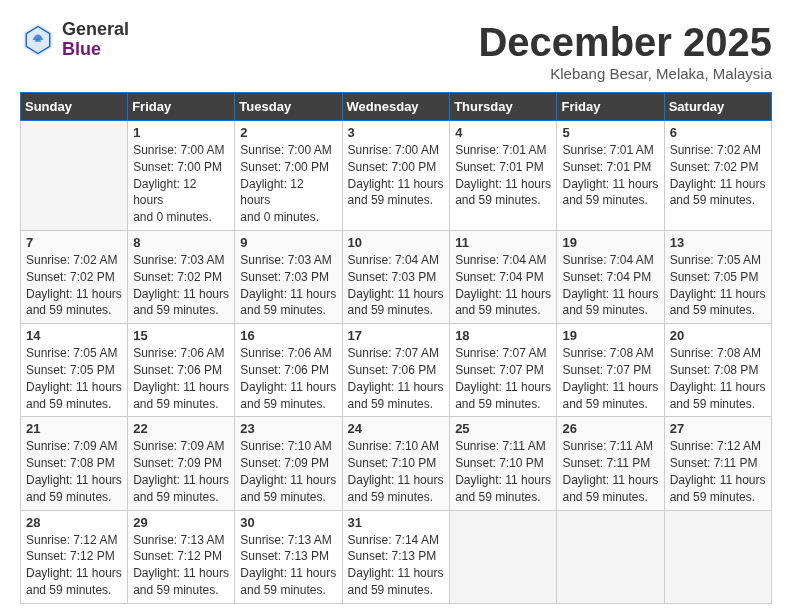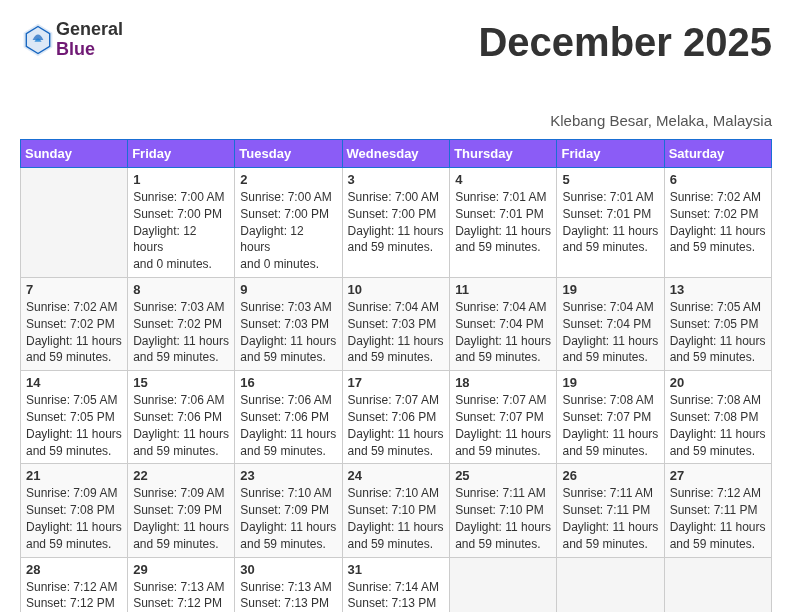--- a/index.html
+++ b/index.html
@@ -12,20 +12,21 @@
     }
     .header {
       display: flex;
       justify-content: space-between;
       align-items: flex-start;
       margin-bottom: 10px;
     }
     .logo {
       display: flex;
       align-items: center;
+      gap: 6px;
     }
     .logo-text {
       font-size: 18px;
       font-weight: bold;
       line-height: 1.1;
     }
     .logo-text .general { color: #333; }
     .logo-text .blue { color: #701a75; }
     .logo-icon {
       width: 36px;
@@ -35,29 +36,28 @@
       text-align: right;
     }
     .month-title {
       font-size: 40px;
       font-weight: bold;
       color: #333;
     }
     .location {
       font-size: 15px;
       color: #555;
-      margin-top: 47px;
     }
     .calendar {
       width: 100%;
       border-collapse: collapse;
       border: 1px solid #ccc;
     }
     .calendar th {
-      background: #8b5cf6;
+      background: #404040;
       color: #fff;
       font-size: 13px;
       font-weight: bold;
       padding: 6px 4px;
       text-align: left;
       border: 1px solid #1a6fd4;
     }
     .calendar td {
       vertical-align: top;
       border: 1px solid #ccc;

